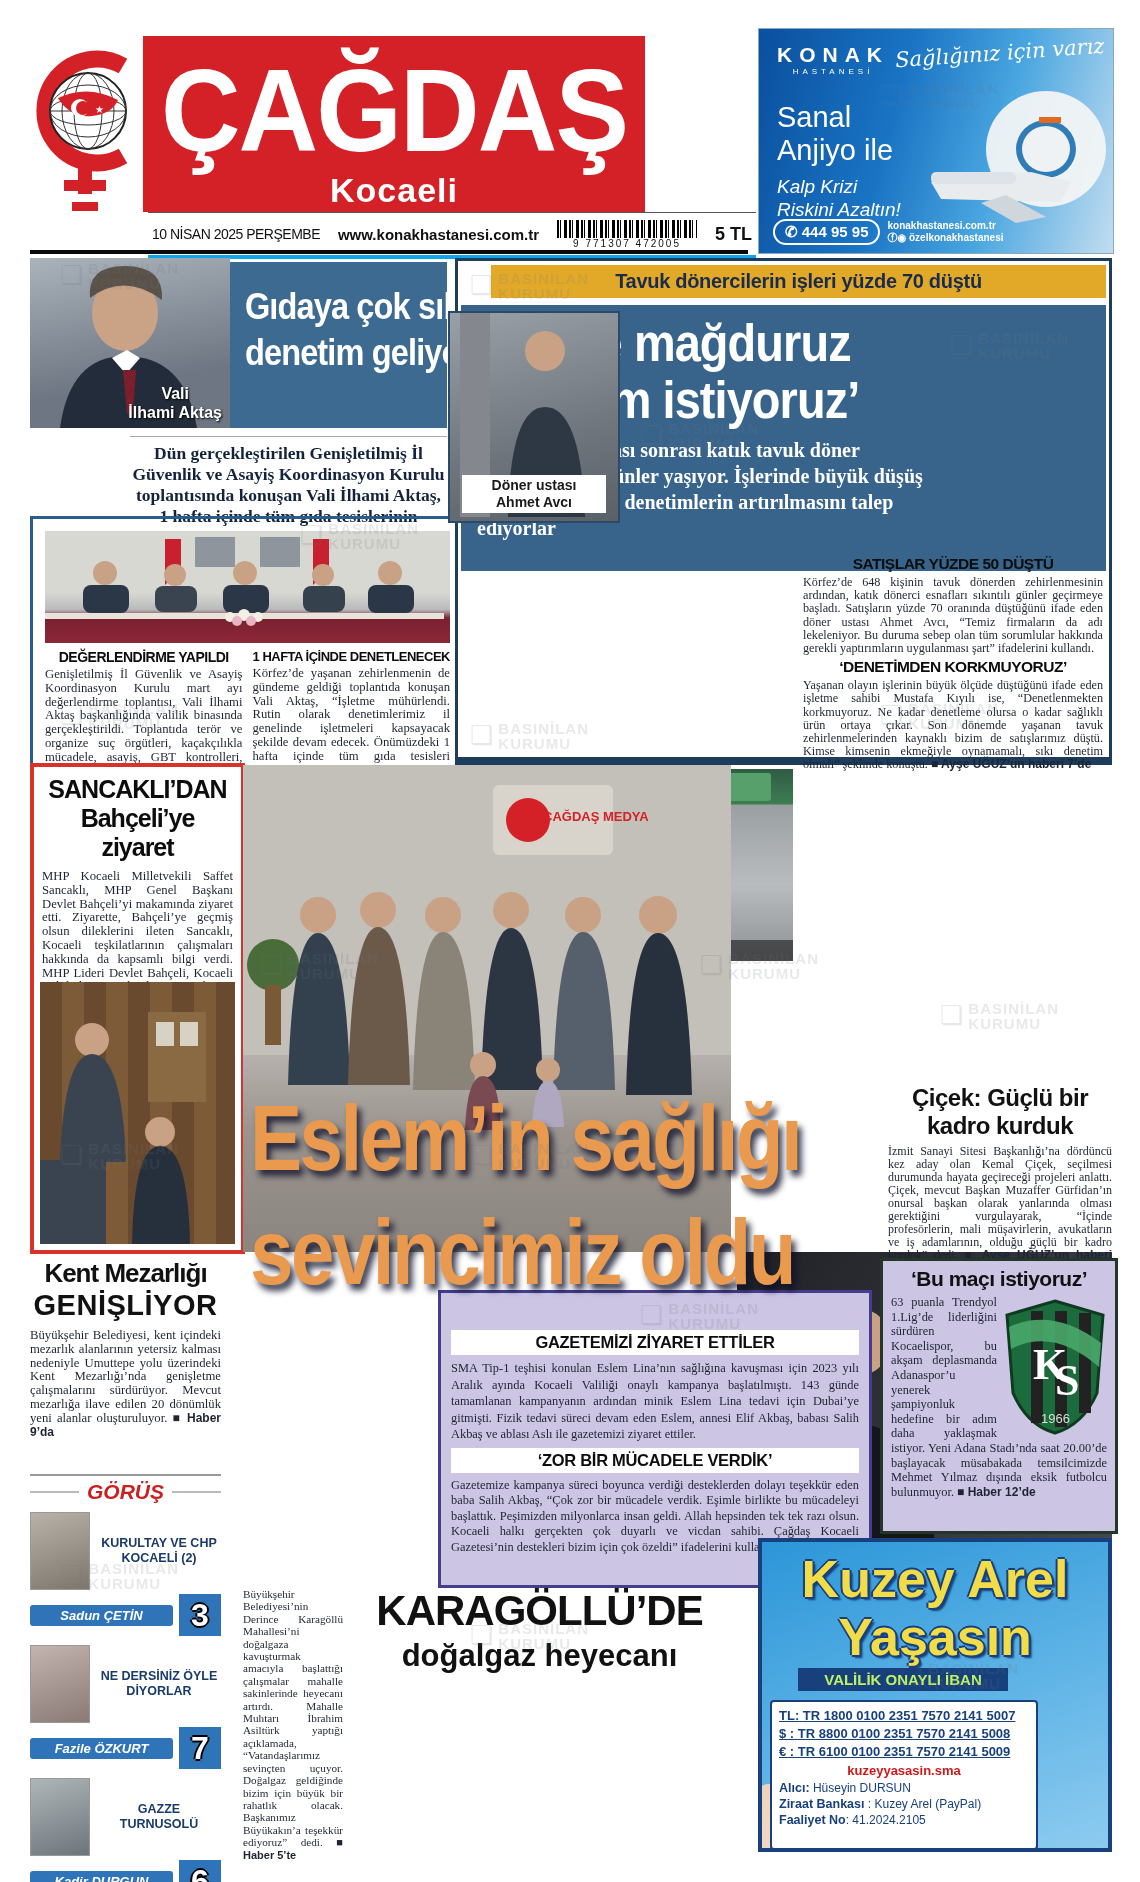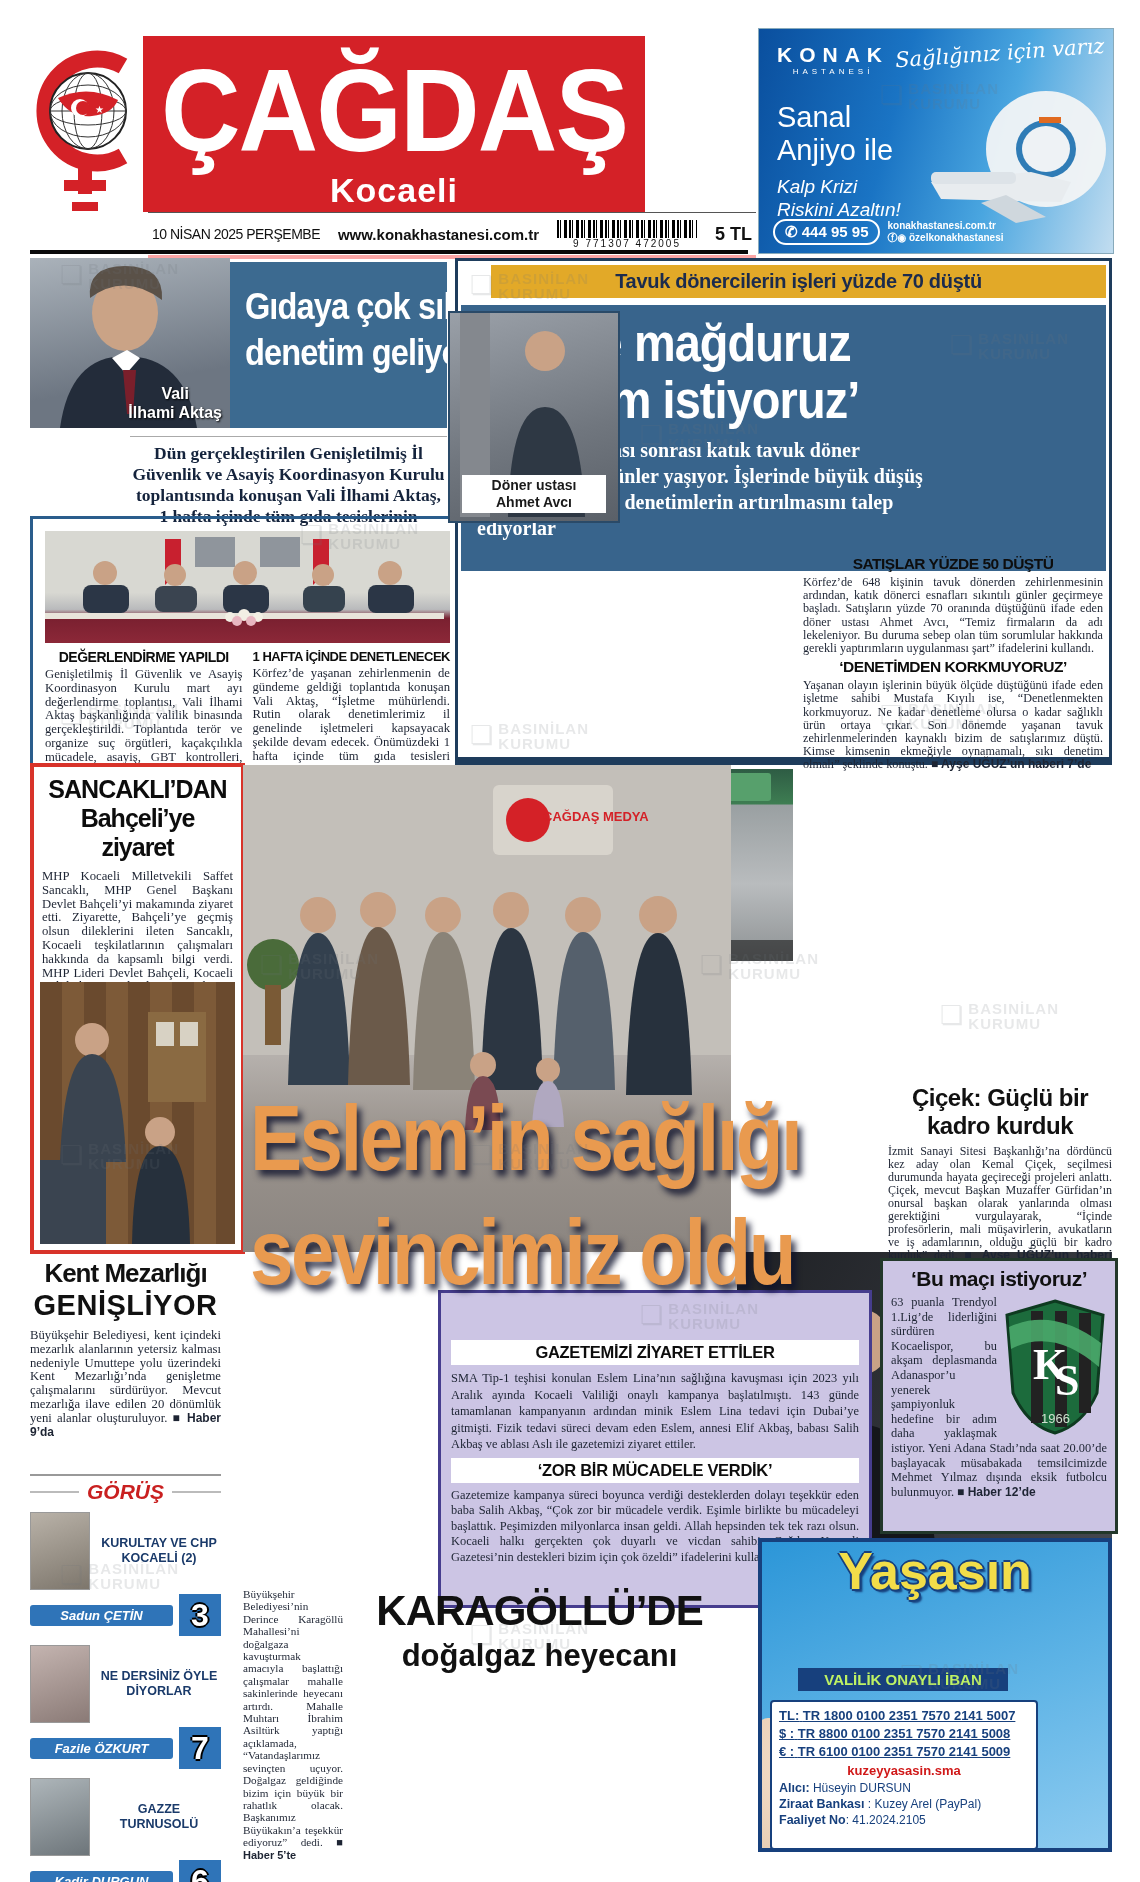--- a/index.html
+++ b/index.html
@@ -7,21 +7,21 @@
         font-family:"Liberation Sans",sans-serif;overflow:hidden;color:#111;}
   .abs{position:absolute;}
   p{margin:0;}
 
   
   #masthead{background:#d42127;color:#fff;text-align:center;}
   #mast-title{font-size:116px;font-weight:bold;letter-spacing:-2px;line-height:150px;
       transform:scaleX(.95);transform-origin:center;white-space:nowrap;}
   #mast-sub{position:absolute;left:0;right:0;bottom:2px;font-size:34px;font-weight:bold;letter-spacing:1px;}
   #dateline{display:flex;align-items:center;justify-content:space-between;
-      border-top:1px solid #555;border-bottom:4px solid #fca5a5;padding:3px 4px;}
+      border-top:1px solid #555;border-bottom:4px solid #0ea5e9;padding:3px 4px;}
   #date-text{font-size:14px;letter-spacing:-0.5px;}
   #site-text{font-size:15px;font-weight:bold;}
   .barcode-bars{height:18px;width:140px;background:repeating-linear-gradient(90deg,#000 0 2px,#fff 2px 3px,#000 3px 4px,#fff 4px 7px,#000 7px 10px,#fff 10px 12px);}
   .barcode-num{font-size:10px;text-align:center;letter-spacing:2px;}
   #price-text{font-size:18px;font-weight:bold;}
 
   
   #konak{background:linear-gradient(105deg,#0a4f9e,#1a74c4 38%,#4aa6e0 66%,#c2ddf0);
       border:1px solid #8ab;color:#fff;overflow:hidden;}
   .konak-brand{font-size:21px;font-weight:bold;letter-spacing:7px;}
@@ -67,21 +67,21 @@
   #sancakli{border:4px solid #d8332a;padding:8px;background:#fff;}
   #sancakli .hl{font-weight:bold;font-size:25px;line-height:29px;text-align:center;letter-spacing:-1px;color:#0c0c0c;}
 
   
   .orange-hl{font-weight:bold;font-size:92px;color:#e99a4f;letter-spacing:-3px;white-space:nowrap;
       transform:scaleX(.85);transform-origin:left;z-index:6;
       text-shadow:5px 6px 7px rgba(12,16,42,.8);}
 
   
   .lav{background:#ccc5e4;}
-  #eslem-box{border:3px solid #463d8e;padding:16px 10px;}
+  #eslem-box{border:3px solid #463d8e;padding:6px 10px;}
   .band-head{background:#fff;font-weight:bold;font-size:16.5px;text-align:center;padding:3px 2px;
       letter-spacing:-0.3px;color:#0d0d0d;margin:5px 0;}
   #mac-box{border:3px solid #22372a;padding:6px 8px;}
   #mac-box h3{margin:0 0 4px 0;font-size:21px;text-align:center;letter-spacing:-0.5px;}
 
   
   #cicek .hl{font-weight:bold;font-size:24px;line-height:28px;text-align:center;letter-spacing:-0.5px;}
 
   
   #kent .hl1{font-weight:bold;font-size:26px;text-align:center;letter-spacing:-1px;}
@@ -432,20 +432,21 @@
 
   <div class="abs" style="left:243px;top:1588px;width:100px;height:274px;">
     <p class="bodytxt" style="font-size:11.2px;line-height:12.4px;"><span>Büyükşehir Belediyesi’nin Derince Karagöllü Mahallesi’ni doğalgaza kavuşturmak amacıyla başlattığı çalışmalar mahalle sakinlerinde heyecanı artırdı. Mahalle Muhtarı İbrahim Asiltürk yaptığı açıklamada, “Vatandaşlarımız sevinçten uçuyor. Doğalgaz geldiğinde bizim için büyük bir rahatlık olacak. Başkanımız Büyükakın’a teşekkür ediyoruz” dedi.</span> <b style="font-size:11px;">■ Haber 5’te</b></p>
   </div>
   <div class="abs" id="kara-head" style="left:348px;top:1586px;width:383px;">
     <div class="l1">KARAGÖLLÜ’DE</div>
     <div class="l2">doğalgaz heyecanı</div>
   </div>
 
   <div class="abs" id="kuzey" style="left:758px;top:1538px;width:346px;height:306px;">
+    <div class="kz-title" style="margin-top:8px;">Kuzey Arel</div>
     <div class="kz-title">Yaşasın</div>
     <div class="abs photo" style="right:4px;top:118px;width:118px;height:182px;background:radial-gradient(circle at 50% 30%,#f6e3cf,#e8cdb4 70%);border-radius:10px;">
       <svg width="118" height="182" viewBox="0 0 118 182">
         <circle cx="59" cy="55" r="38" fill="#f2d5ba"></circle>
         <path d="M30,30 q30,-20 58,0 q-4,-18 -29,-18 q-25,0 -29,18z" fill="#b98a5c"></path>
         <circle cx="46" cy="52" r="4" fill="#4a3a30"></circle>
           <circle cx="72" cy="52" r="4" fill="#4a3a30"></circle>
         <path d="M48,70 q11,8 22,0" stroke="#a0522d" stroke-width="3" fill="none"></path>
         <rect x="18" y="96" width="82" height="86" rx="18" fill="#f6f0e2"></rect>
         <circle cx="38" cy="120" r="5" fill="#e8c44a"></circle>

